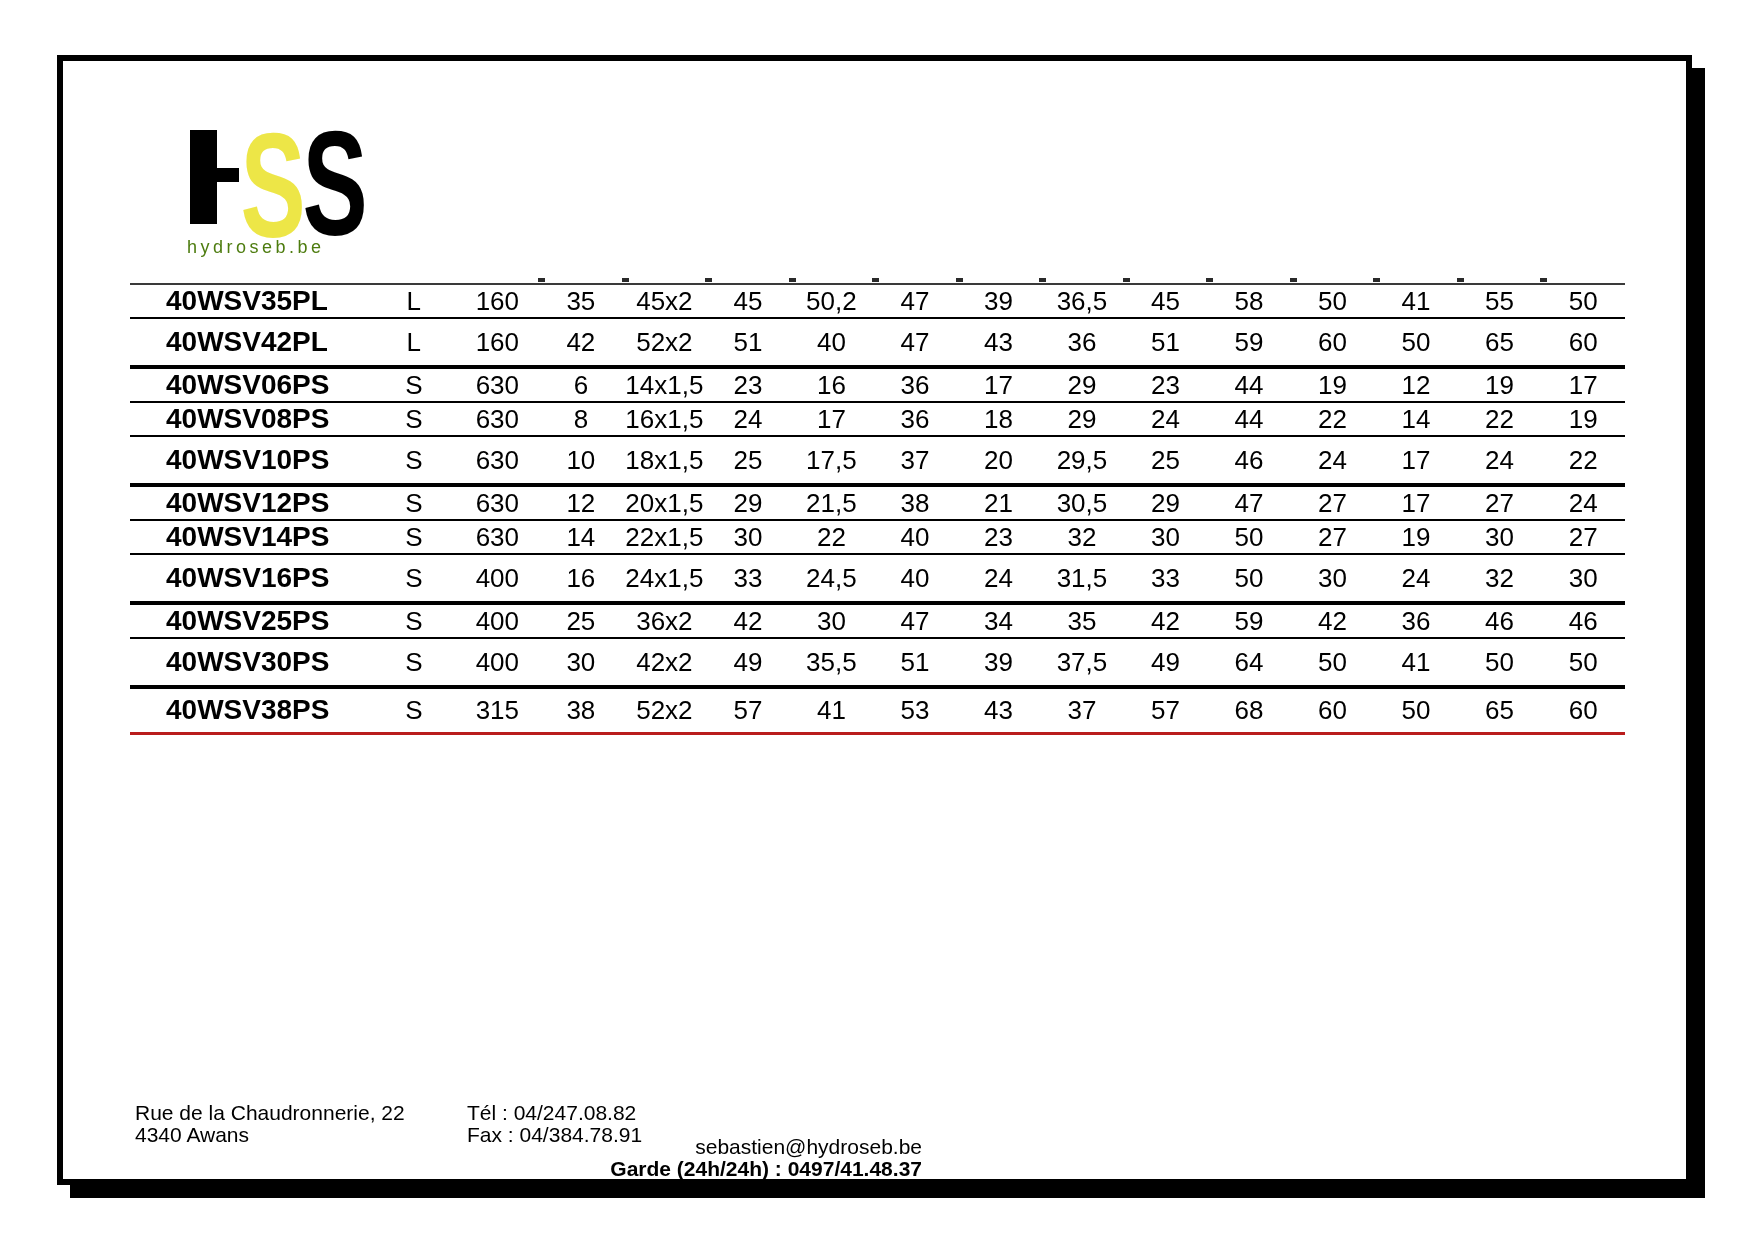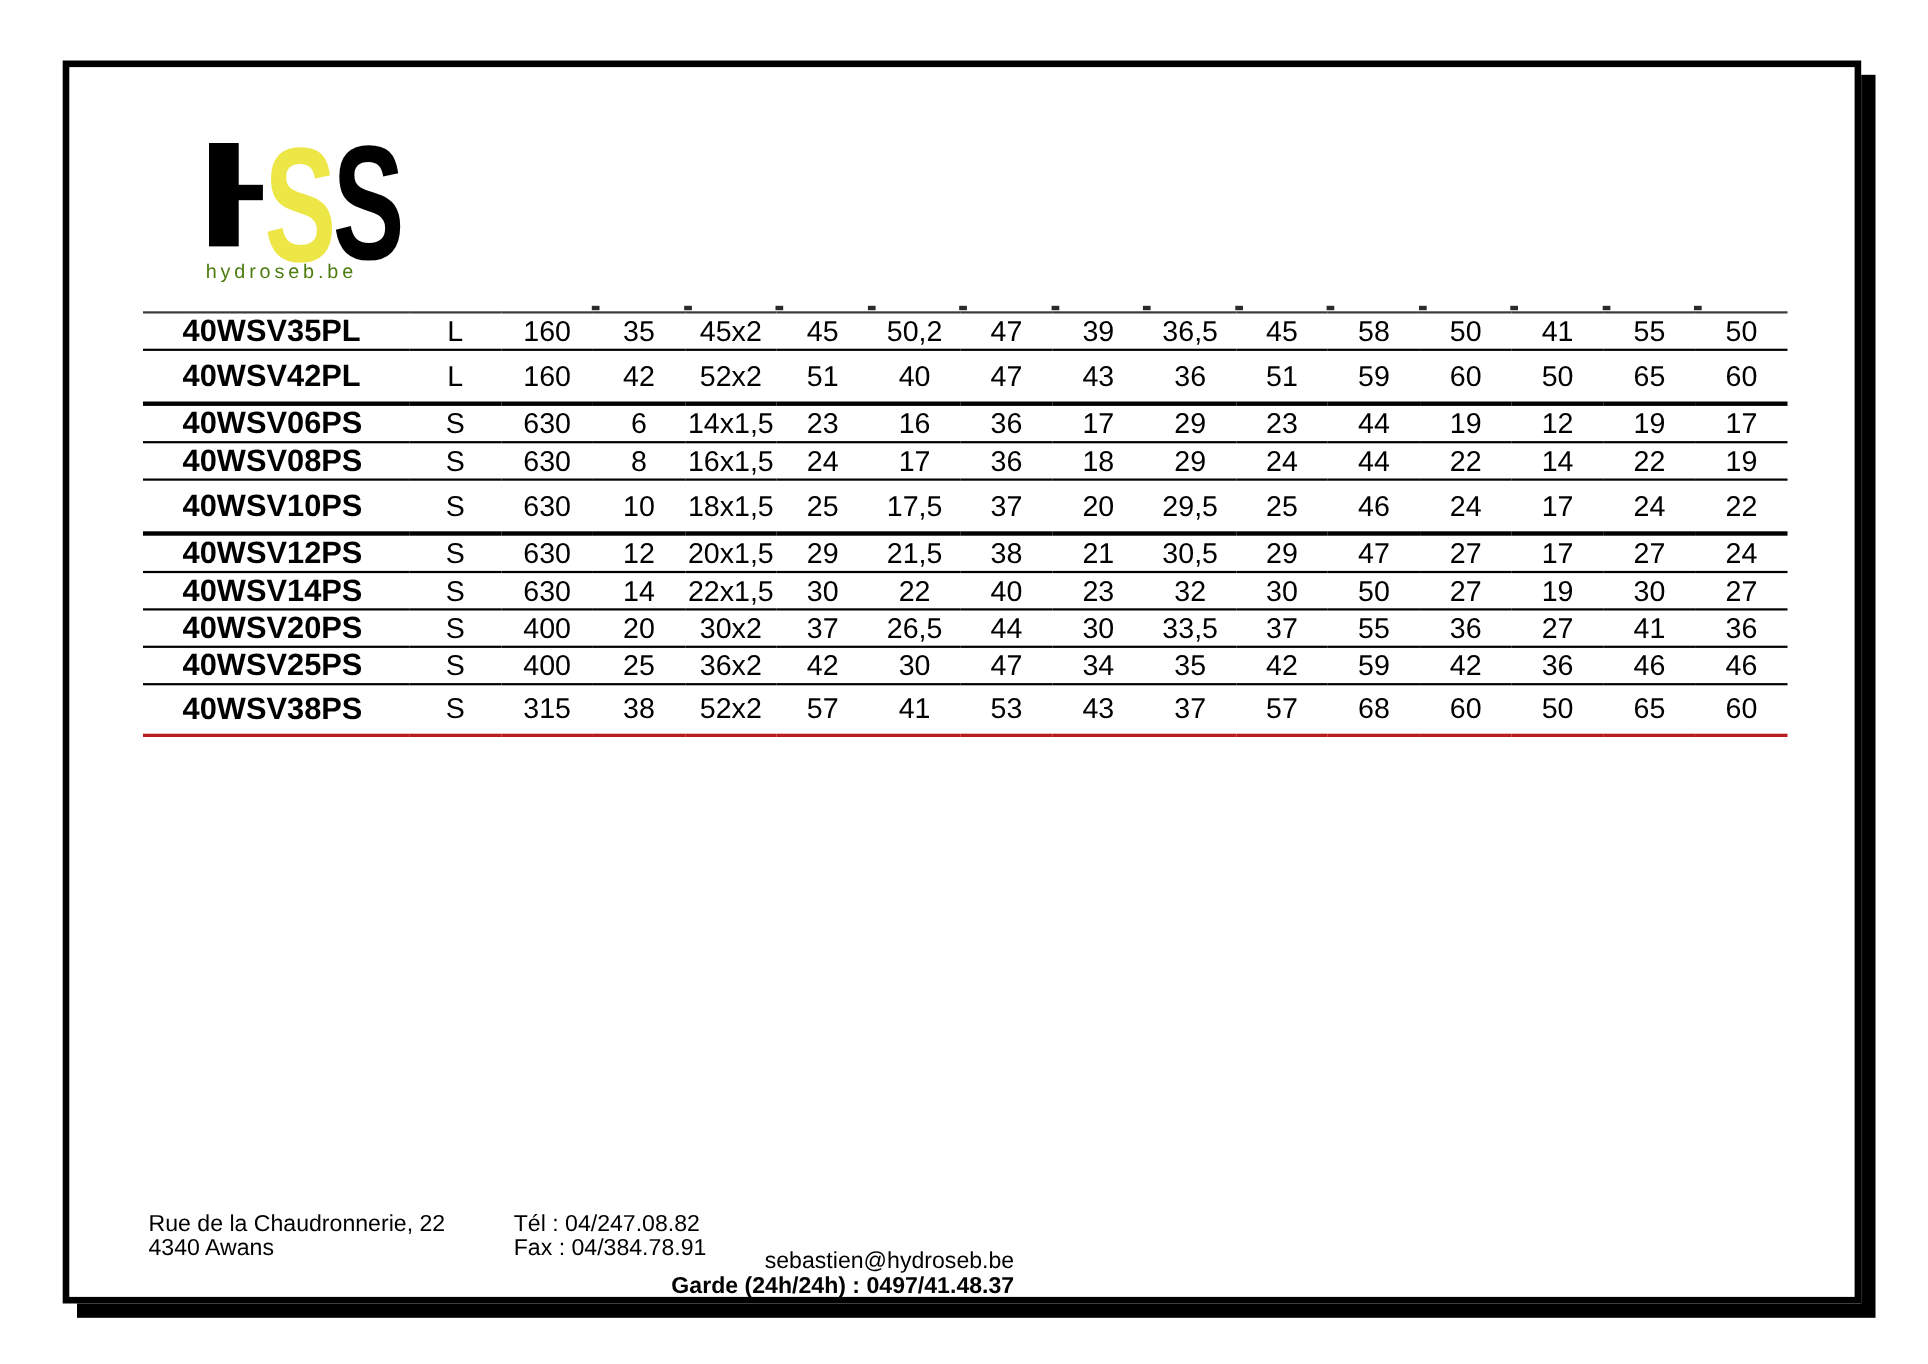--- a/index.html
+++ b/index.html
@@ -223,55 +223,73 @@
           <td>40</td>
           <td>23</td>
           <td>32</td>
           <td>30</td>
           <td>50</td>
           <td>27</td>
           <td>19</td>
           <td>30</td>
           <td>27</td>
         </tr>
-        <tr class="r-normal">
-          <td class="model">40WSV20PS</td>
+        <tr class="r-tall group-end">
+          <td class="model">40WSV16PS</td>
           <td>S</td>
           <td>400</td>
-          <td>20</td>
-          <td>30x2</td>
-          <td>37</td>
-          <td>26,5</td>
-          <td>44</td>
-          <td>30</td>
-          <td>33,5</td>
-          <td>37</td>
-          <td>55</td>
-          <td>36</td>
-          <td>27</td>
-          <td>41</td>
-          <td>36</td>
+          <td>16</td>
+          <td>24x1,5</td>
+          <td>33</td>
+          <td>24,5</td>
+          <td>40</td>
+          <td>24</td>
+          <td>31,5</td>
+          <td>33</td>
+          <td>50</td>
+          <td>30</td>
+          <td>24</td>
+          <td>32</td>
+          <td>30</td>
         </tr>
         <tr class="r-normal">
           <td class="model">40WSV25PS</td>
           <td>S</td>
           <td>400</td>
           <td>25</td>
           <td>36x2</td>
           <td>42</td>
           <td>30</td>
           <td>47</td>
           <td>34</td>
           <td>35</td>
           <td>42</td>
           <td>59</td>
           <td>42</td>
           <td>36</td>
           <td>46</td>
           <td>46</td>
+        </tr>
+        <tr class="r-tall group-end">
+          <td class="model">40WSV30PS</td>
+          <td>S</td>
+          <td>400</td>
+          <td>30</td>
+          <td>42x2</td>
+          <td>49</td>
+          <td>35,5</td>
+          <td>51</td>
+          <td>39</td>
+          <td>37,5</td>
+          <td>49</td>
+          <td>64</td>
+          <td>50</td>
+          <td>41</td>
+          <td>50</td>
+          <td>50</td>
         </tr>
         <tr class="r-last">
           <td class="model">40WSV38PS</td>
           <td>S</td>
           <td>315</td>
           <td>38</td>
           <td>52x2</td>
           <td>57</td>
           <td>41</td>
           <td>53</td>

